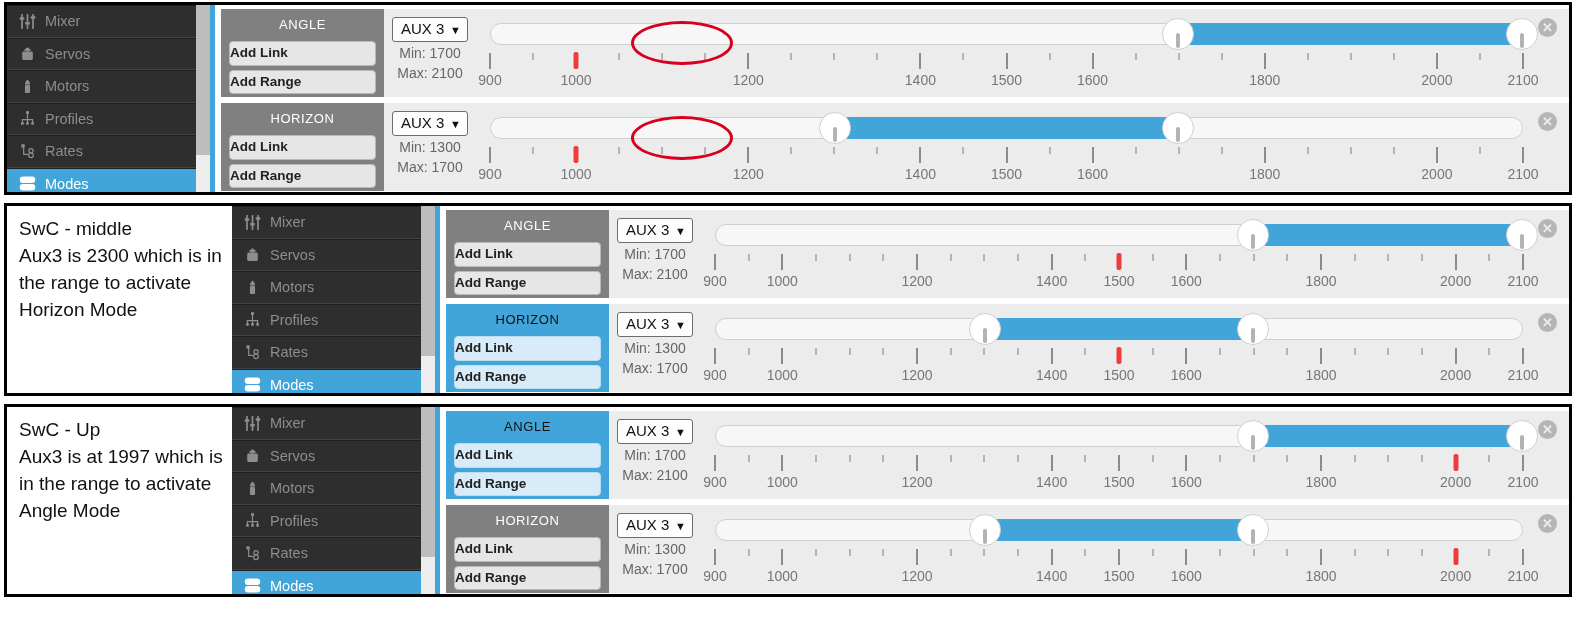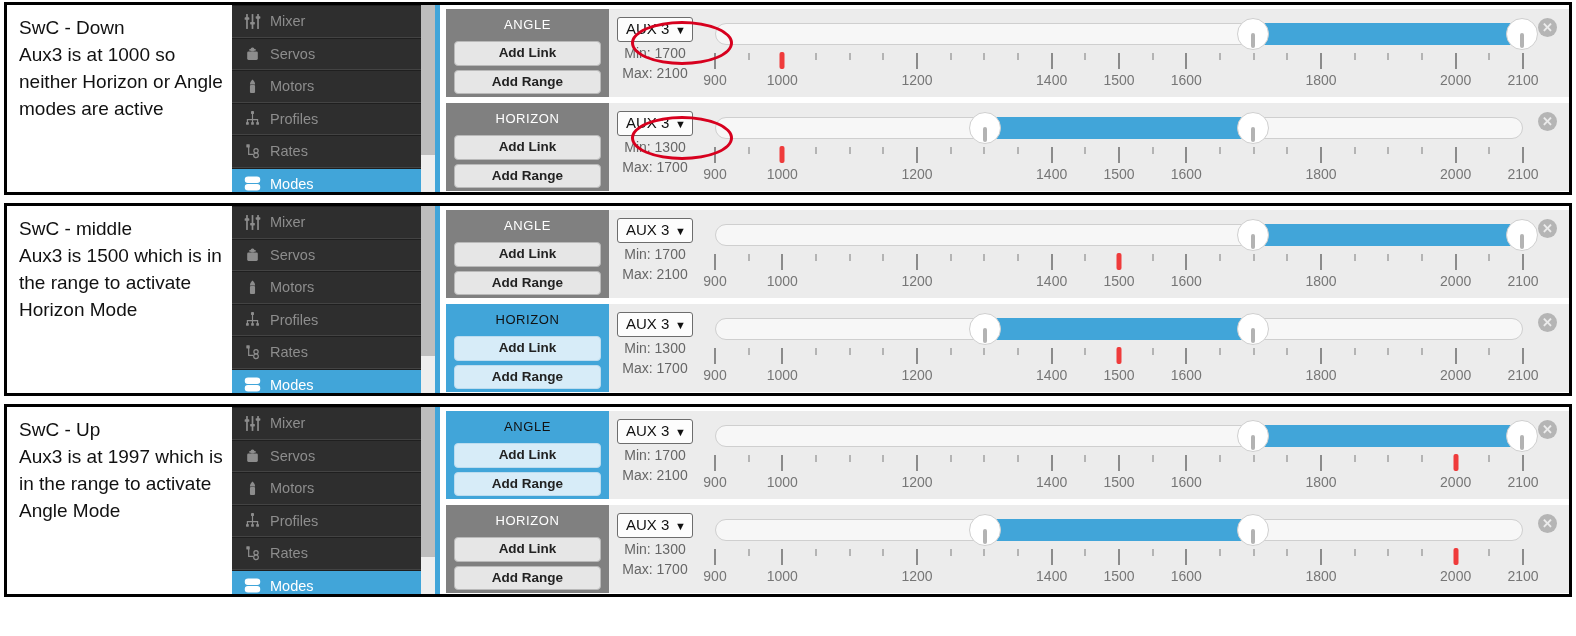--- a/index.html
+++ b/index.html
@@ -69,21 +69,21 @@
     display:flex;flex-direction:column;gap:4px;
   }
   .modebox.on{background:#41a5d9;}
   .modename{
     text-align:center;font-size:13px;font-weight:normal;letter-spacing:.6px;
     color:#ffffff;padding:3px 0 5px 0;
   }
   .modebox.on .modename{color:#111;}
   .modebtn{
     background:#e6e6e6;border:1px solid #b9b9b9;border-radius:4px;
-    text-align:center;font-size:13.5px;font-weight:bold;color:#222;
+    font-size:13.5px;font-weight:bold;color:#222;
     padding:4px 0 5px 0;line-height:1;
   }
   .modebox.on .modebtn{background:#d7ecf8;border-color:#bcdcef;}
 
   .chanbox{
     flex:0 0 92px;width:92px;
     display:flex;flex-direction:column;align-items:center;
     padding-top:8px;box-sizing:border-box;position:relative;
   }
   .chansel{
@@ -140,22 +140,20 @@
   .ellipse{
     position:absolute;border:3.5px solid #d7001e;border-radius:50%;
     pointer-events:none;z-index:40;
   }
 </style>
 </head>
 <body>
 
 <div class="stack" id="stack">
   <div class="panel">
-    <div class="caption">SwC - Down
-Aux3 is at 1000 so neither Horizon or Angle modes are active</div>
 
     <div class="navwrap">
       <div class="nav">
     <div class="navitem">
       <span class="ico">
               <svg viewBox="0 0 16 16">
                 <g fill="#8d8d8d">
                   <rect x="2" y="1" width="1.6" height="14"></rect>
                   <rect x="7.2" y="1" width="1.6" height="14"></rect>
                   <rect x="12.4" y="1" width="1.6" height="14"></rect>
@@ -376,21 +374,21 @@
     </div>
   </div>
     </div>
 
       <div class="ellipse" style="left:624px;top:16px;width:96px;height:38px;"></div>
       <div class="ellipse" style="left:624px;top:111px;width:96px;height:38px;"></div>
 
   </div>
   <div class="panel">
     <div class="caption">SwC - middle
-Aux3 is 1500 which is in the range to activate Horizon Mode</div>
+Aux3 is 2300 which is in the range to activate Horizon Mode</div>
 
     <div class="navwrap">
       <div class="nav">
     <div class="navitem">
       <span class="ico">
               <svg viewBox="0 0 16 16">
                 <g fill="#8d8d8d">
                   <rect x="2" y="1" width="1.6" height="14"></rect>
                   <rect x="7.2" y="1" width="1.6" height="14"></rect>
                   <rect x="12.4" y="1" width="1.6" height="14"></rect>

